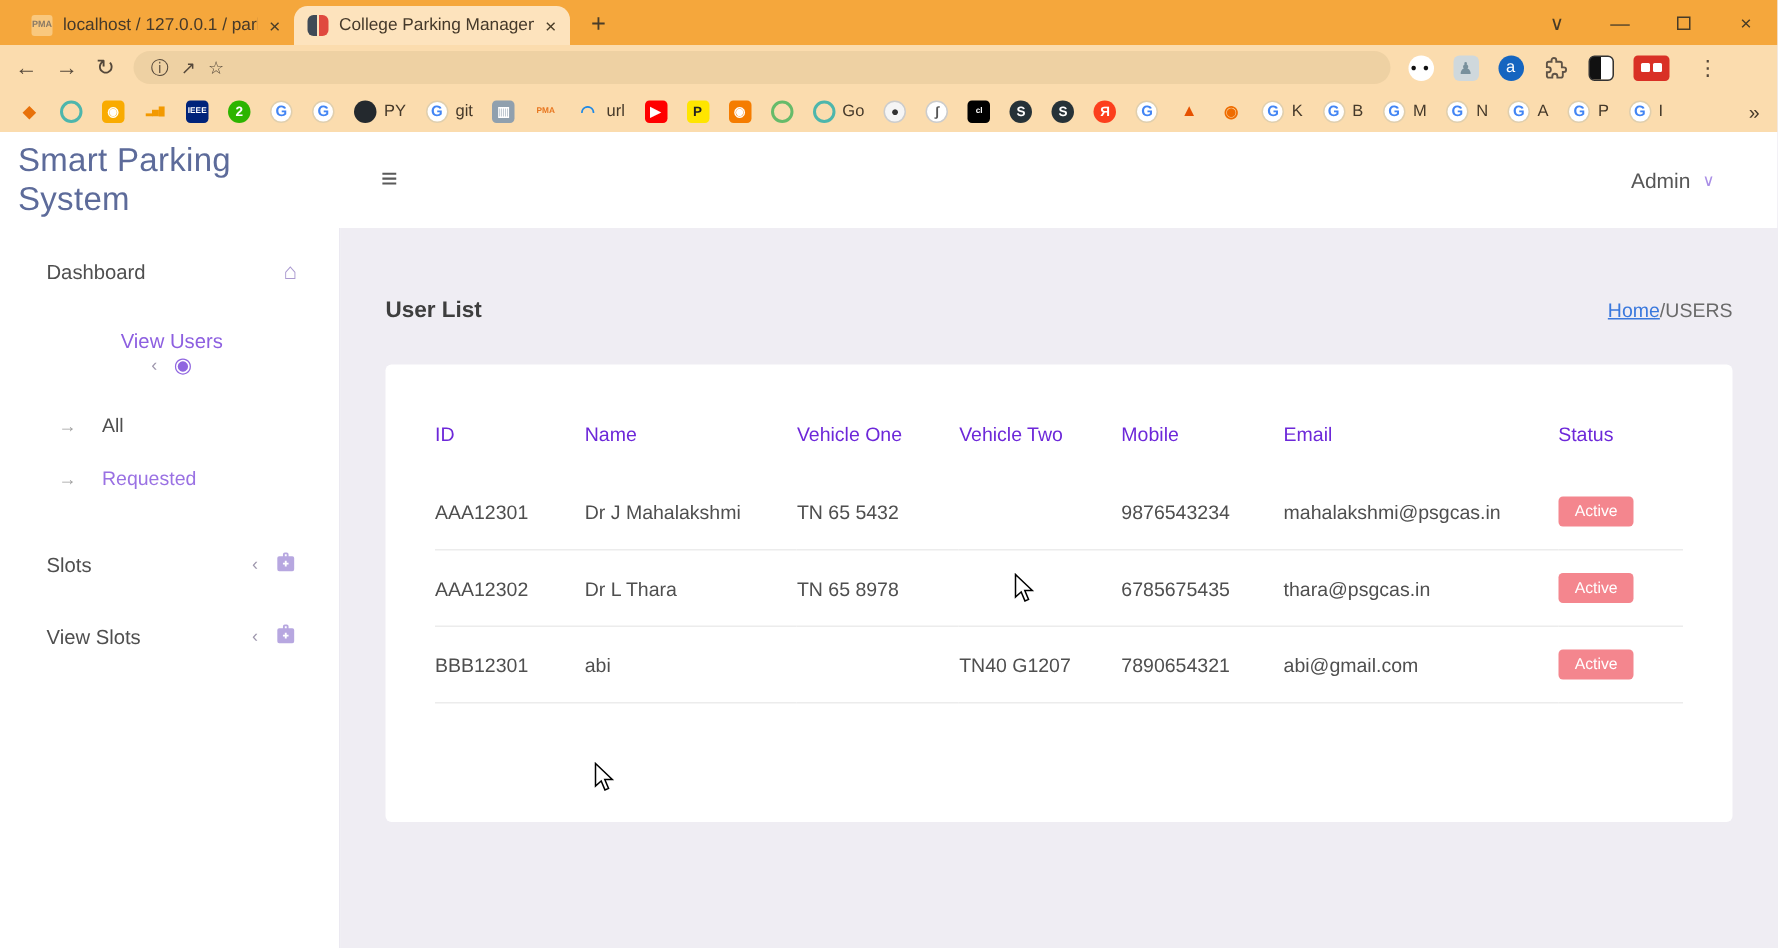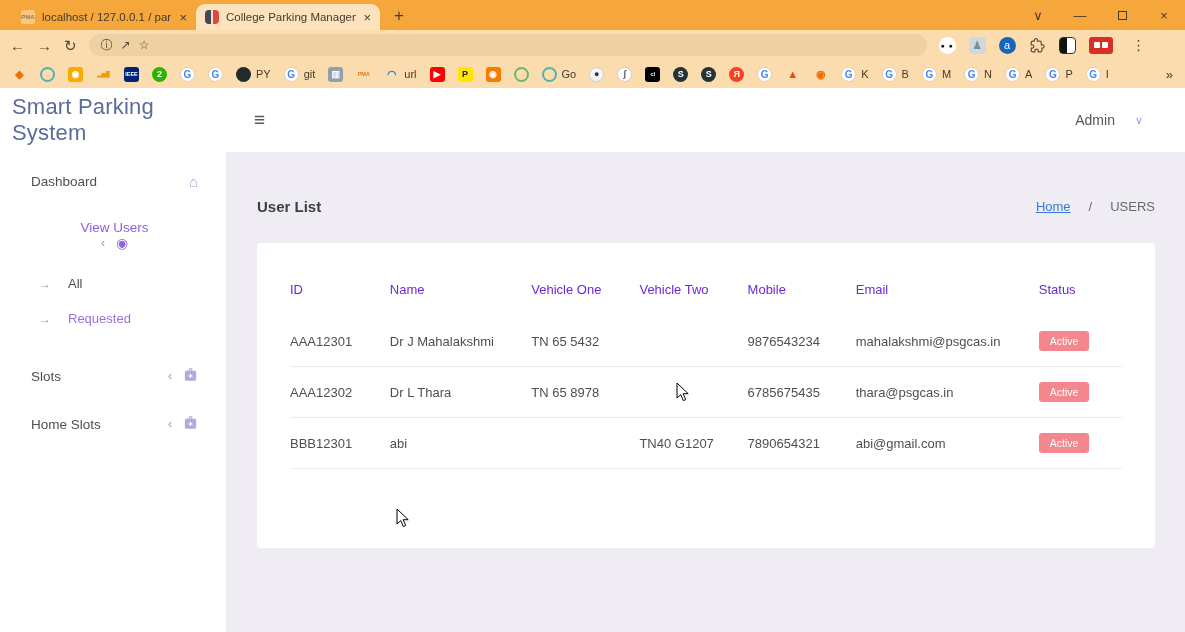--- a/index.html
+++ b/index.html
@@ -44,40 +44,40 @@
   .bm-ring { background:transparent; }
   .bm-gcircle { background:#fff; border:1px solid #e0cfae; font-size:10px; }
   .bm-plain { background:transparent; font-size:11px; }
   .bm-tiny { font-size:5.5px; letter-spacing:0; }
   .bm-overflow { margin-left:auto; font-size:13px; color:#45392a; }
 
   
   .app-header { height:64px; background:#ffffff; display:flex; align-items:center; }
   .brand { width:227px; padding-left:12px; font-size:22px; color:#5d6b9a; letter-spacing:0.2px; }
   .hamburger { font-size:19px; color:#5a5a5a; margin-left:27px; }
-  .user-menu { margin-left:auto; margin-right:42px; font-size:14px; color:#565656; display:flex; align-items:center; gap:20px; }
+  .user-menu { margin-left:auto; margin-right:42px; font-size:14px; color:#565656; display:flex; align-items:center; gap:8px; }
   .user-menu .chev { color:#a98ee6; font-size:11px; }
 
   .main { display:flex; height:566px; }
   .sidebar { width:227px; background:#fff; border-right:1px solid #ebe9f1; padding-top:6px; }
   .side-item { display:flex; align-items:center; justify-content:space-between; padding:15px 28px 15px 31px; font-size:13.5px; color:#4f4f4f; }
   .side-item .right { display:flex; align-items:center; gap:11px; }
   .side-item .chev { color:#9e97ad; font-size:12px; }
   .side-item.purple { color:#8d5fe0;flex-direction:column; }
   .icon-home { color:#ab9ad0; font-size:15px; }
   .icon-target { color:#9066e0; font-size:14px; }
   .side-sub { display:flex; align-items:center; gap:17px; padding:10px 28px 10px 39px; font-size:13px; color:#4f4f4f; }
   .side-sub .arrow { color:#9e9e9e; font-size:12px; }
   .side-sub.purple { color:#9a71e3; }
   .side-gap { height:16px; }
 
   .content { flex:1; background:#efedf3; padding:0 30px; }
   .page-head { display:flex; justify-content:space-between; align-items:center; padding-top:46px; }
   .page-title { font-size:15px; font-weight:bold; color:#3e3e3e; }
-  .breadcrumb { font-size:13px; color:#6a6a6a; display:flex; gap:18px; align-items:center; }
+  .breadcrumb { font-size:13px; color:#6a6a6a; display:flex; gap:0; align-items:center; }
   .breadcrumb a { color:#3a78dd; text-decoration:underline; }
 
   .card { background:#fff; border-radius:4px; margin-top:28px; padding:27px 33px 20px; height:305px; }
   table { width:100%; border-collapse:collapse; font-size:13px; color:#4f4f4f; table-layout:fixed; }
   th { text-align:left; font-weight:normal; color:#6d28d9; padding:12px 6px 19px 0; }
   td { padding:15px 6px 15px 0; border-bottom:1px solid #ececec; }
   col.c-id{width:12%} col.c-name{width:17%} col.c-v1{width:13%} col.c-v2{width:13%} col.c-mob{width:13%} col.c-em{width:22%} col.c-st{width:10%}
   .badge { background:#f4868e; color:#fff; font-size:10.5px; padding:4px 11px; border-radius:3px; display:inline-block; }
 
   .cursor { position:absolute; z-index:20; }
@@ -289,21 +289,21 @@
       <span>Slots</span>
       <span class="right">
         <span class="chev">‹</span>
         <span><svg viewBox="0 0 24 24" width="15" height="15">
               <path fill="#b7a7e0" d="M9 4a2 2 0 0 1 2-2h2a2 2 0 0 1 2 2v2h4a2 2 0 0 1 2 2v12a2 2 0 0 1-2 2H5a2 2 0 0 1-2-2V8a2 2 0 0 1 2-2h4V4zm2 2h2V4h-2v2z"></path>
               <path stroke="#fff" stroke-width="2" d="M12 11v6M9 14h6" fill="none"></path>
             </svg></span>
       </span>
     </div>
     <div class="side-item">
-      <span>Home Slots</span>
+      <span>View Slots</span>
       <span class="right">
         <span class="chev">‹</span>
         <span><svg viewBox="0 0 24 24" width="15" height="15">
               <path fill="#b7a7e0" d="M9 4a2 2 0 0 1 2-2h2a2 2 0 0 1 2 2v2h4a2 2 0 0 1 2 2v12a2 2 0 0 1-2 2H5a2 2 0 0 1-2-2V8a2 2 0 0 1 2-2h4V4zm2 2h2V4h-2v2z"></path>
               <path stroke="#fff" stroke-width="2" d="M12 11v6M9 14h6" fill="none"></path>
             </svg></span>
       </span>
     </div>
   </div>
 

